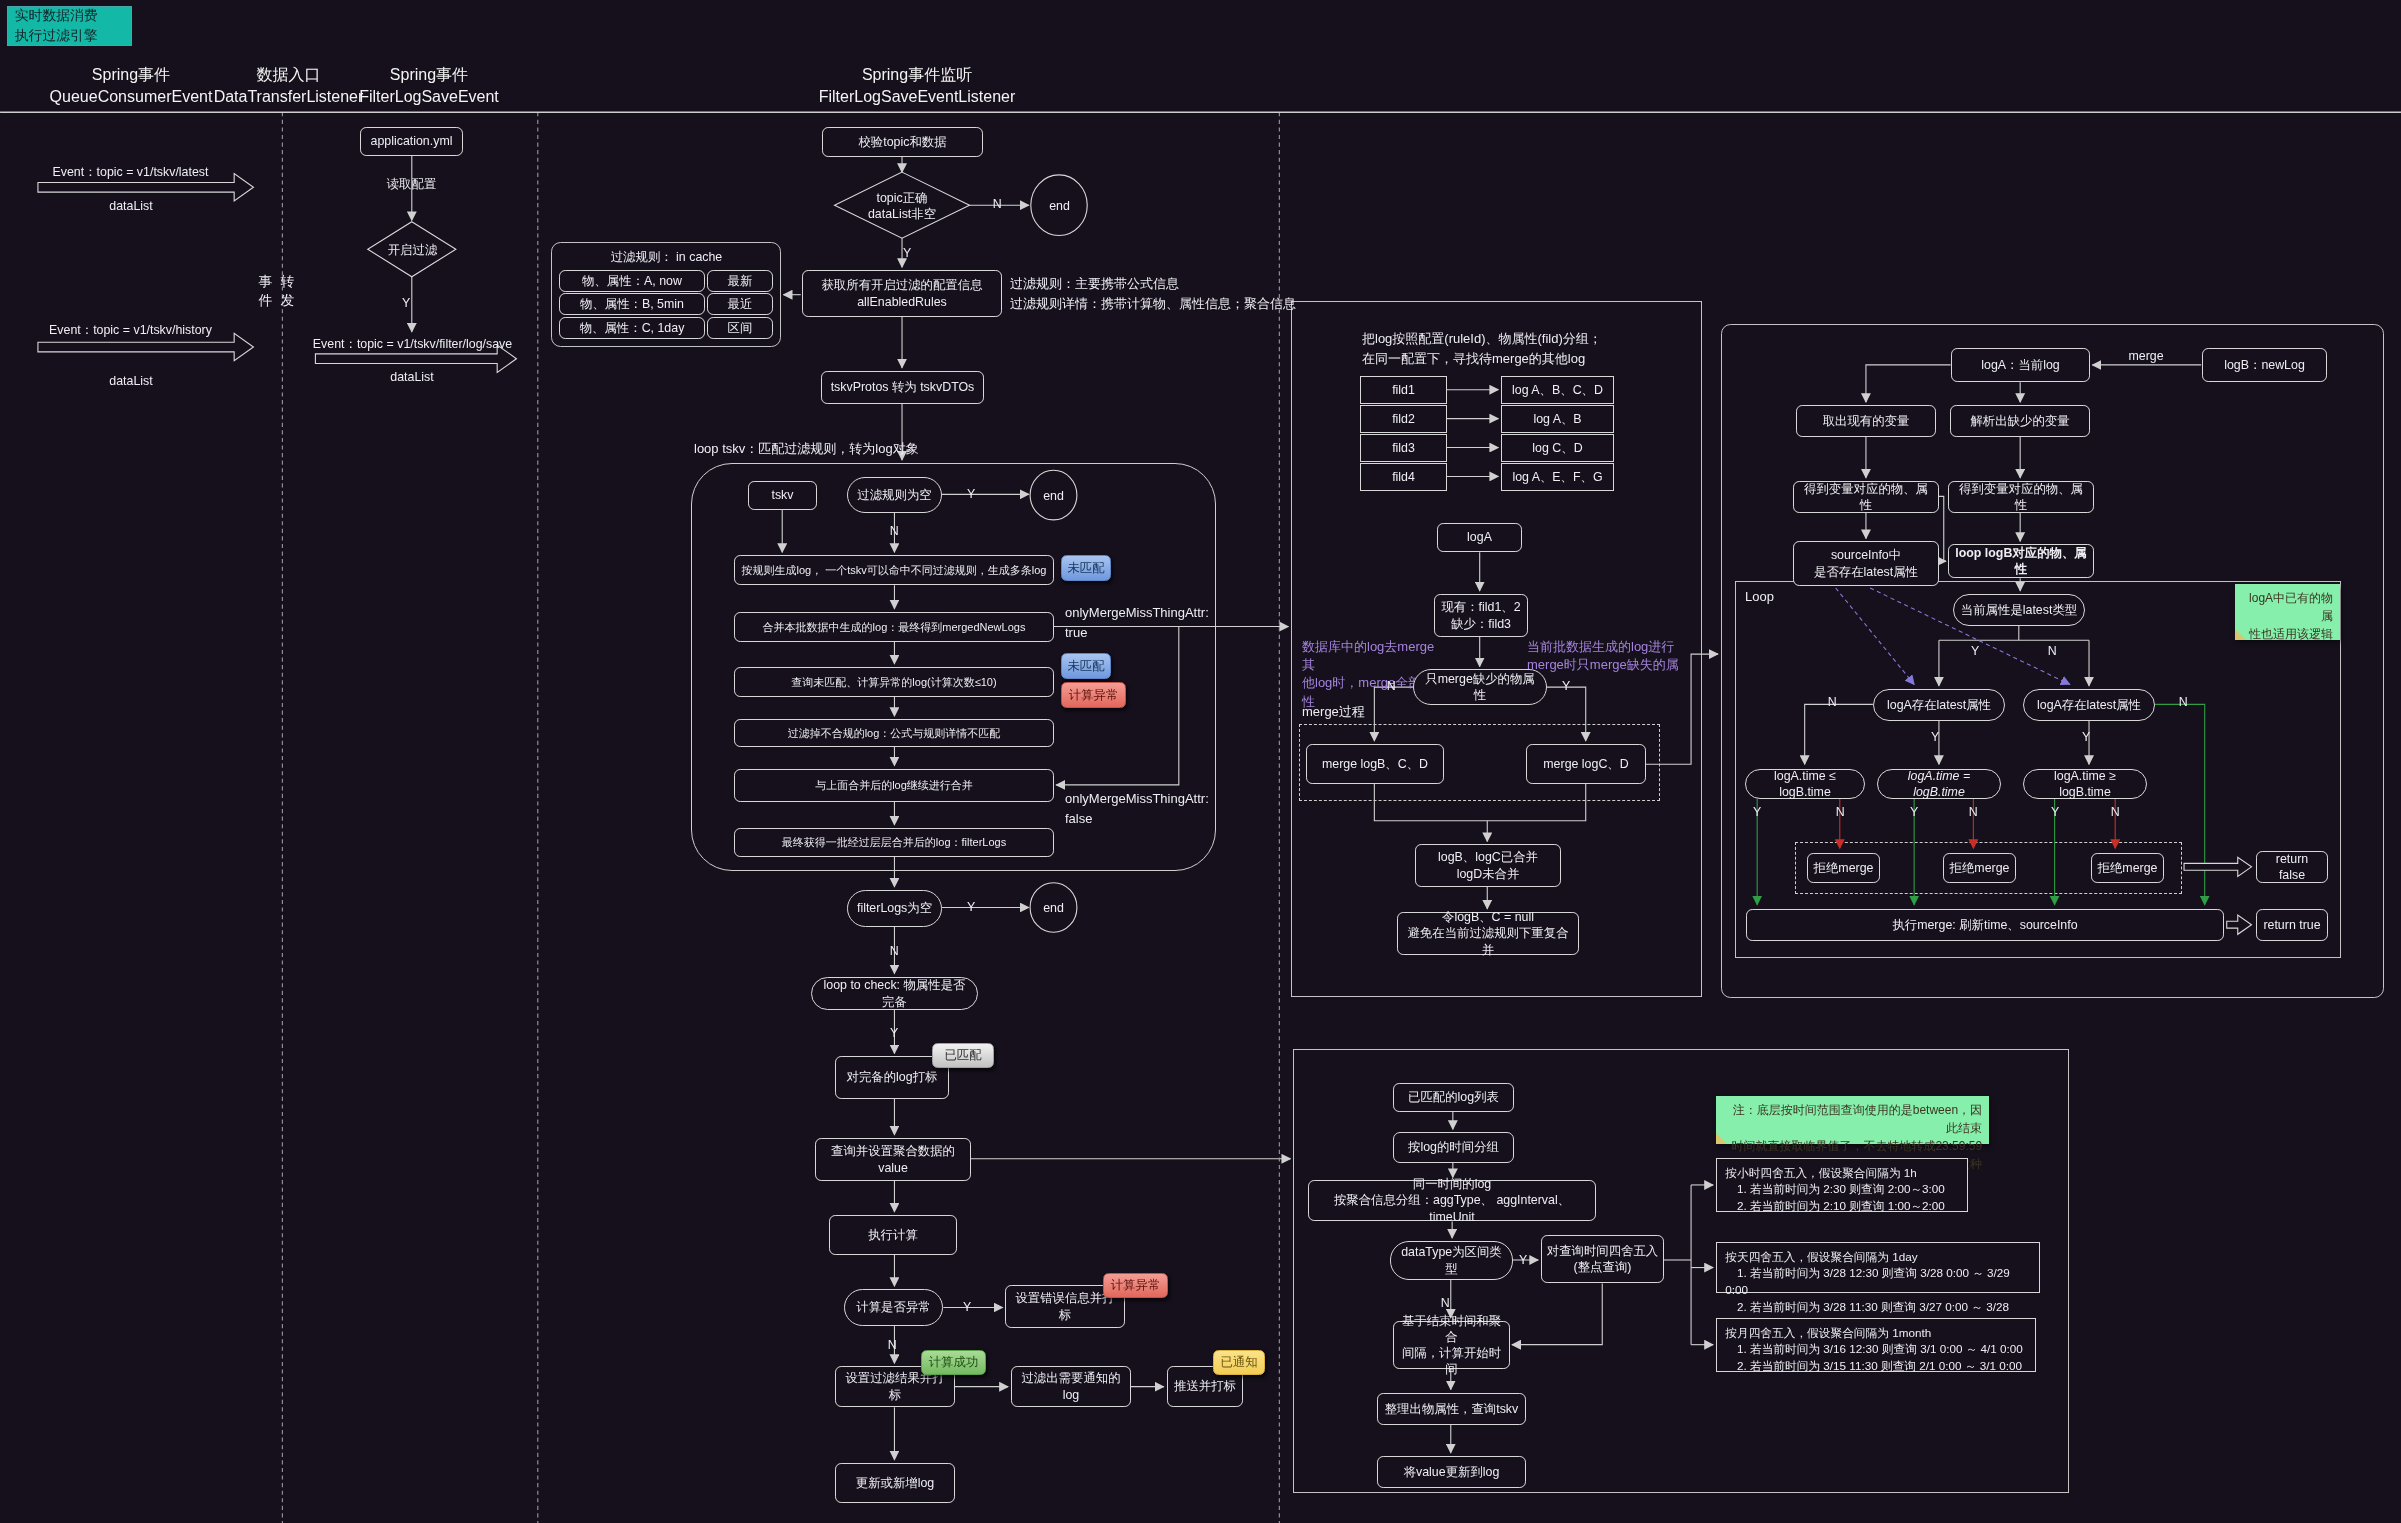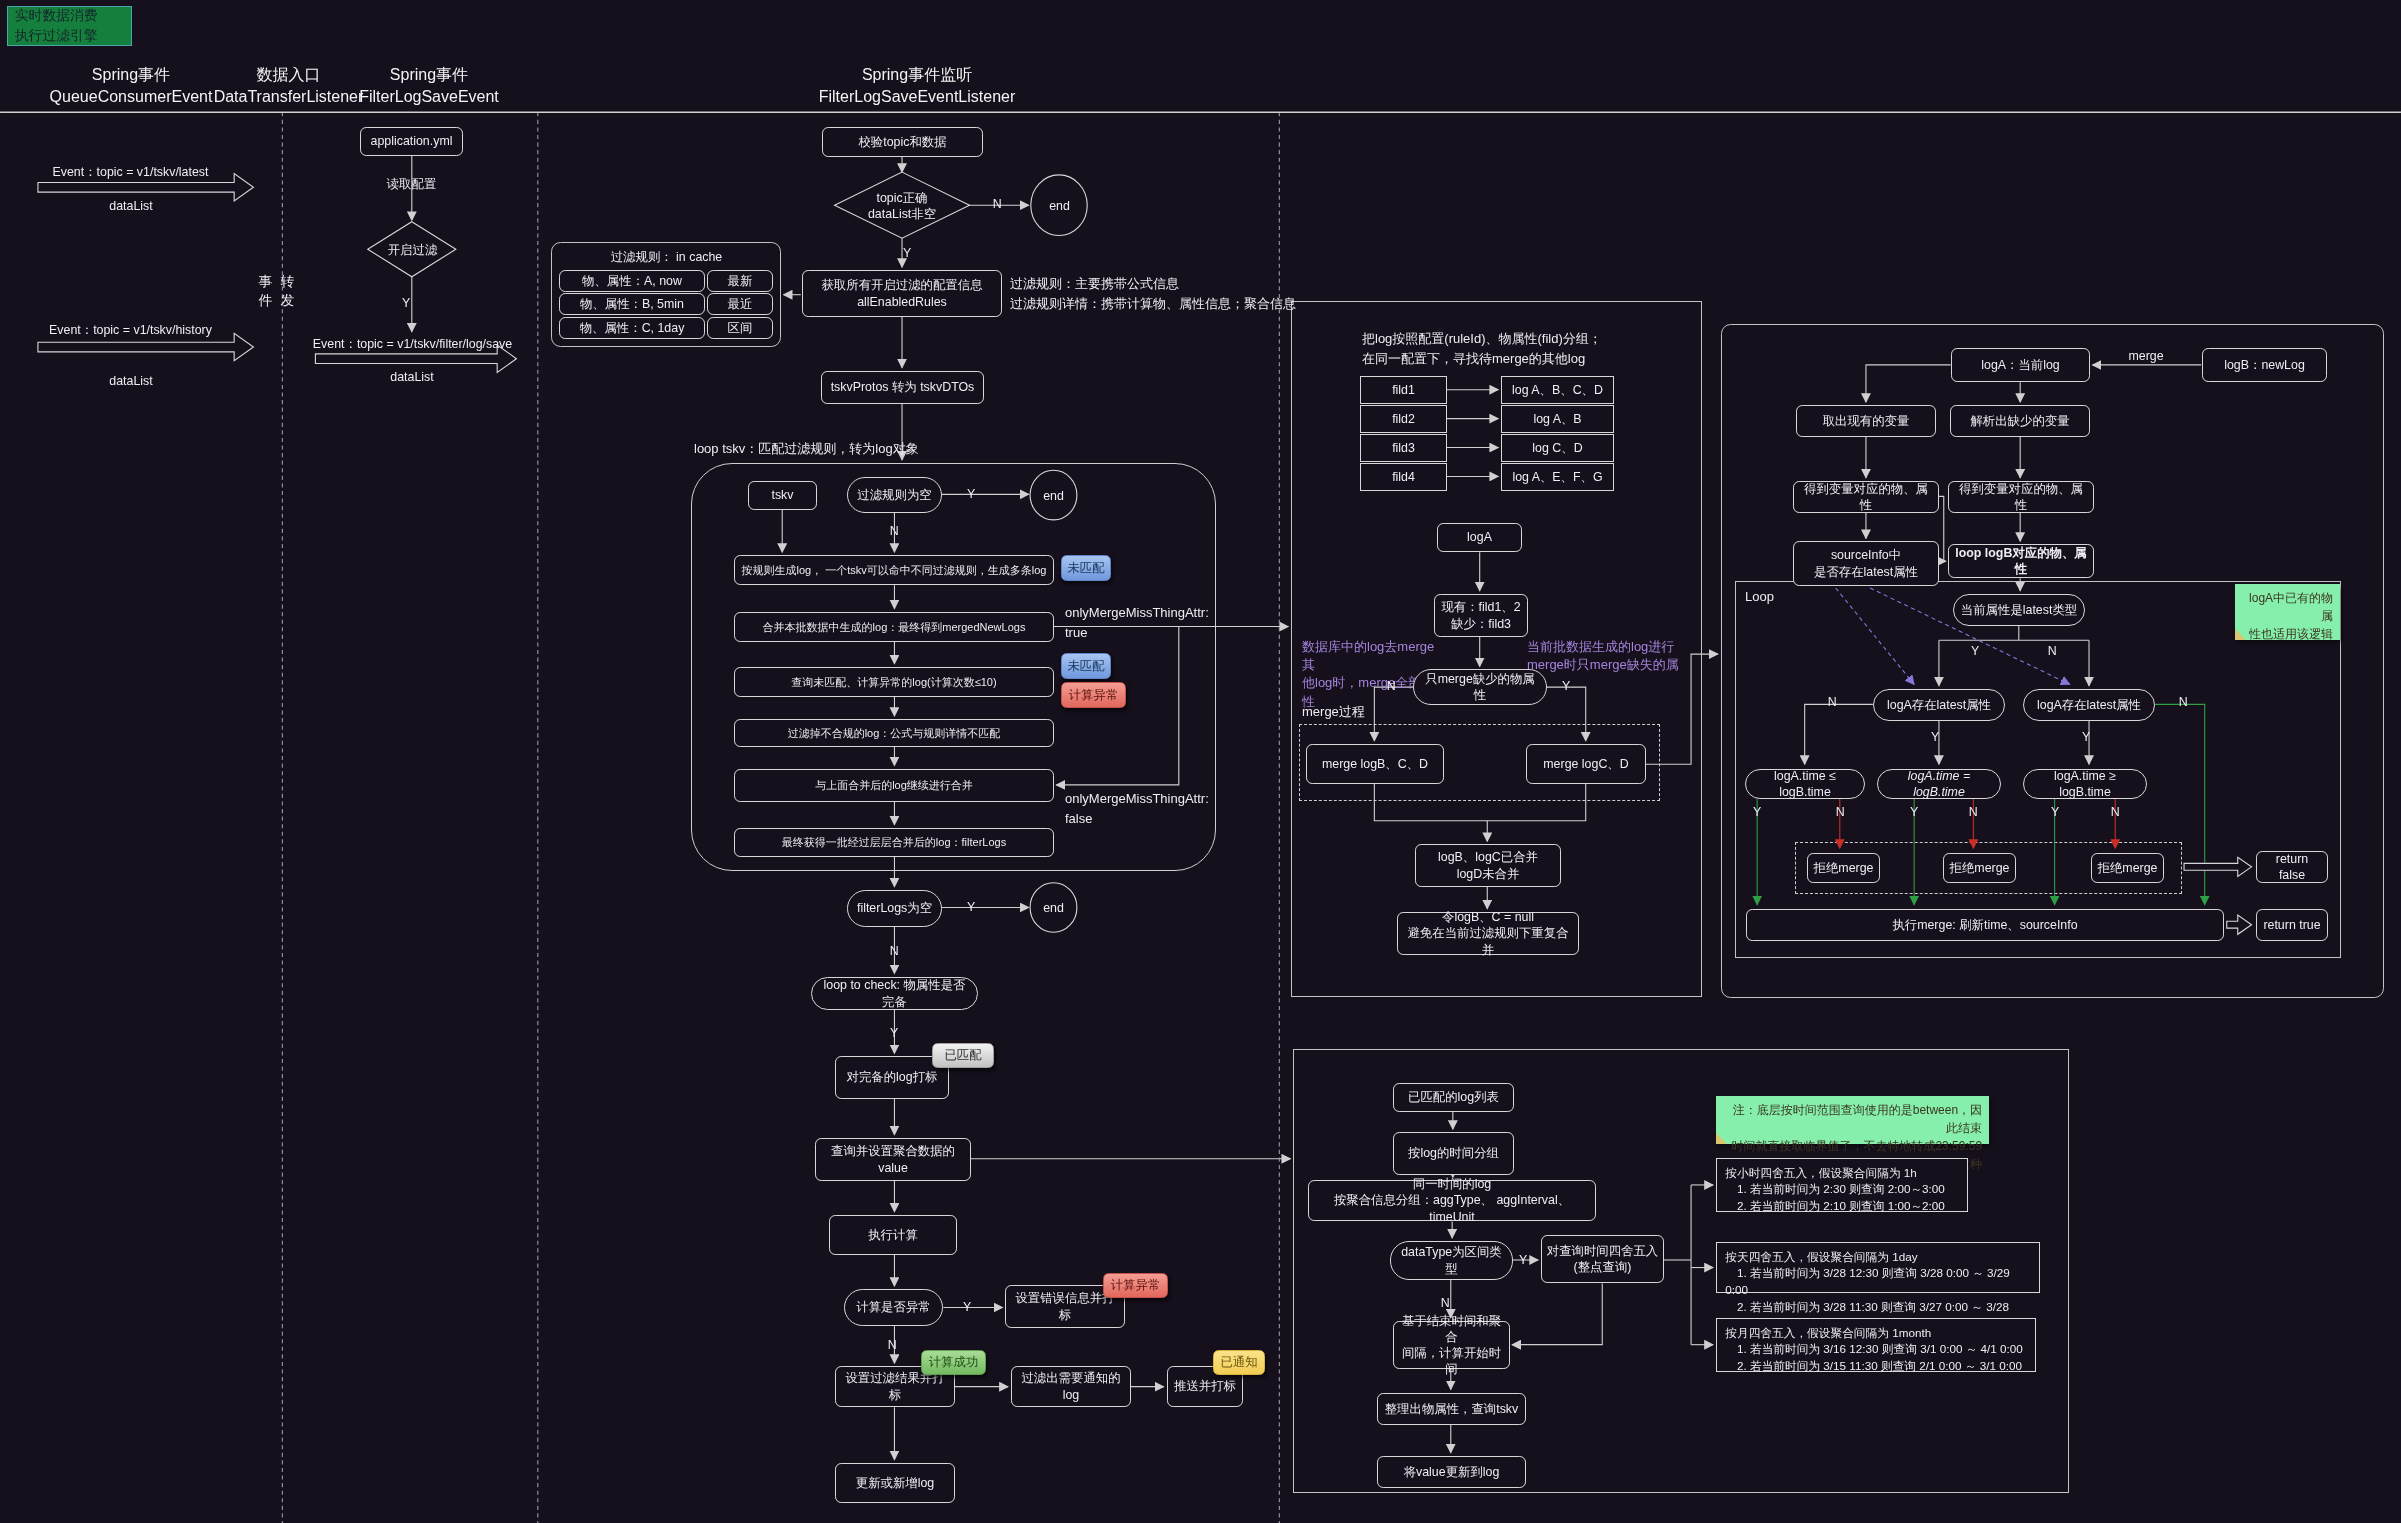--- a/index.html
+++ b/index.html
@@ -19,21 +19,21 @@
   .container{border:1px solid #cthe;border:1px solid #cfcfcf;border-radius:41px;background:transparent;z-index:0;}
   .dashedbox{border:1px dashed #cfcfcf;background:transparent;z-index:0;}
   .label{background:none;border:none;}
   .small{background:none;border:none;font-size:12.4px;}
   .note{background:none;border:none;justify-content:flex-start;align-items:flex-start;text-align:left;
         font-size:13px;line-height:1.5;}
   .note-purple{background:none;border:none;justify-content:flex-start;align-items:flex-start;text-align:left;
         font-size:13px;line-height:1.4;color:#a584dd;}
   .header{background:none;border:none;font-size:16px;line-height:1.35;color:#f4f4f4;}
   .vlabel{background:none;border:none;font-size:13.8px;line-height:1.35;}
-  .title{background:#15803d;border:1.4px solid #49a5aa;color:#14252a;font-size:13.8px;line-height:1.4;
+  .title{background:#14b8a6;border:1.4px solid #49a5aa;color:#14252a;font-size:13.8px;line-height:1.4;
          text-align:left;justify-content:flex-start;padding:2.8px 6.9px;}
   .badge{border-radius:5.5px;font-size:12.4px;z-index:3;box-shadow:1.4px 2.1px 3.4px rgba(0,0,0,.55);}
   .badge-blue{background:linear-gradient(#a8c4f0,#6f98dd);border:0.7px solid #5d86cc;color:#16365c;}
   .badge-red{background:linear-gradient(#f49d94,#e2675c);border:0.7px solid #c4524a;color:#5a130c;}
   .badge-green{background:linear-gradient(#a8dc96,#74b961);border:0.7px solid #5da04c;color:#1e4d12;}
   .badge-yellow{background:linear-gradient(#fbe389,#f2cd55);border:0.7px solid #d9b13f;color:#6b5410;}
   .badge-gray{background:linear-gradient(#f2f2f2,#c2c2c2);border:0.7px solid #a0a0a0;color:#2e2e2e;}
   .sticky{background:#86efac;border:none;color:#3c3522;font-size:12px;line-height:1.5;text-align:right;
           justify-content:flex-start;align-items:flex-start;padding:4.8px 6.9px;
           box-shadow:2.1px 2.8px 4.8px rgba(0,0,0,.5);z-index:2;}
@@ -301,21 +301,21 @@
     <div class="node small" style="left: 2107px; top: 804px; width: 16.5px; height: 16.5px;">N</div>
     <div class="node dashedbox" style="left: 1795px; top: 842px; width: 387px; height: 52px;"></div>
     <div class="node box" style="left: 1807px; top: 853px; width: 73px; height: 30px;">拒绝merge</div>
     <div class="node box" style="left: 1943px; top: 853px; width: 73px; height: 30px;">拒绝merge</div>
     <div class="node box" style="left: 2091px; top: 853px; width: 73px; height: 30px;">拒绝merge</div>
     <div class="node box" style="left: 2256px; top: 851px; width: 72px; height: 32px;">return false</div>
     <div class="node box" style="left: 1746px; top: 909px; width: 478px; height: 32px;">执行merge: 刷新time、sourceInfo</div>
     <div class="node box" style="left: 2256px; top: 909px; width: 72px; height: 32px;">return true</div>
     <div class="node panel" style="left: 1293px; top: 1049px; width: 776px; height: 444px;"></div>
     <div class="node box" style="left: 1393px; top: 1083px; width: 121px; height: 29px;">已匹配的log列表</div>
-    <div class="node box" style="left: 1393px; top: 1132px; width: 121px; height: 43px;">按log的时间分组</div>
+    <div class="node box" style="left: 1393px; top: 1132px; width: 121px; height: 31px; border-radius: 7px;">按log的时间分组</div>
     <div class="node box" style="left: 1308px; top: 1180px; width: 288px; height: 41px;">同一时间的log
 按聚合信息分组：aggType、 aggInterval、timeUnit</div>
     <div class="node stadium" style="left: 1390px; top: 1241px; width: 123px; height: 39px;">dataType为区间类型</div>
     <div class="node small" style="left: 1515px; top: 1252px; width: 16.5px; height: 16.5px;">Y</div>
     <div class="node box" style="left: 1541px; top: 1235px; width: 123px; height: 48px;">对查询时间四舍五入
 (整点查询)</div>
     <div class="node small" style="left: 1437px; top: 1295px; width: 16.5px; height: 16.5px;">N</div>
     <div class="node box" style="left: 1393px; top: 1321px; width: 117px; height: 48px;">基于结束时间和聚合
 间隔，计算开始时间</div>
     <div class="node sticky" style="left: 1716px; top: 1096px; width: 273px; height: 48px;">注：底层按时间范围查询使用的是between，因此结束

